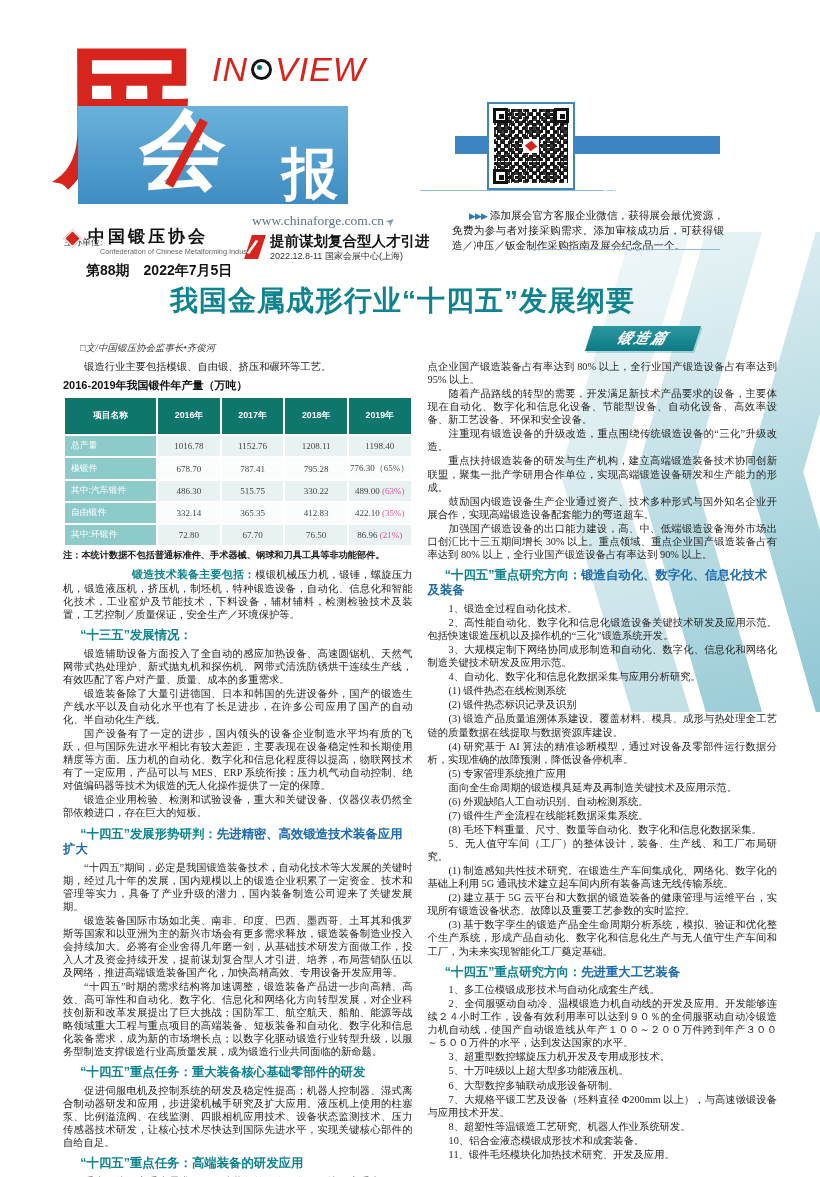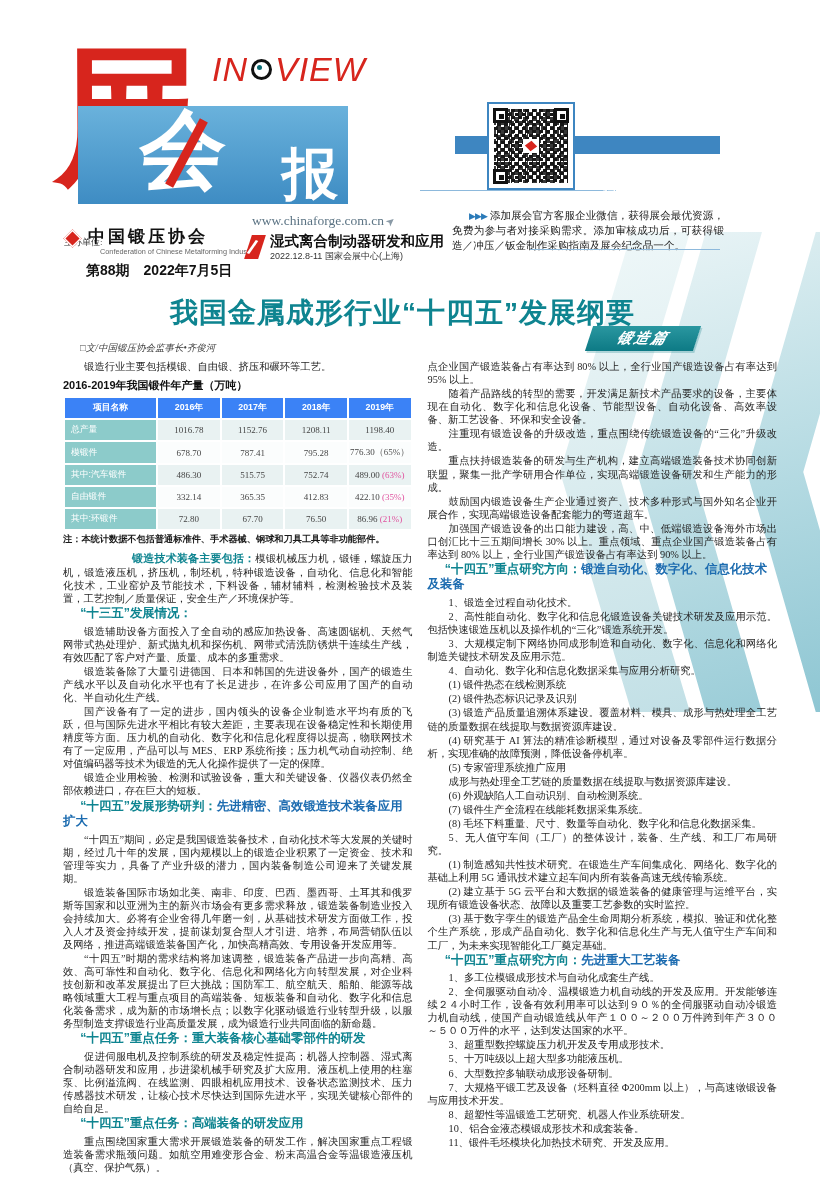--- a/index.html
+++ b/index.html
@@ -73,46 +73,46 @@
              background:#fff;display:flex;align-items:center;justify-content:center;}
   .qr-center i{display:block;width:8px;height:8px;background:#d7251d;transform:rotate(45deg) skewX(-10deg);}
   .hairline{position:absolute;height:1px;background:#8db9dc;z-index:2;}
   .line1{left:420px;top:190px;width:196px;}
   .line2{left:530px;top:249px;width:190px;}
   .qr-para{position:absolute;left:452px;top:197px;width:272px;font-size:10.6px;line-height:1.42;
            text-align:justify;text-indent:1.6em;z-index:2;color:#222;}
   .arrows{color:#2a7ab8;font-size:9px;letter-spacing:-1px;margin-right:3px;}
 
   
-  .title{position:absolute;left:80px;top:294px;width:645px;text-align:center;z-index:2;
+  .title{position:absolute;left:80px;top:282px;width:645px;text-align:center;z-index:2;
          font-family:"Liberation Sans",sans-serif;font-weight:800;font-size:28px;
          color:#0e8490;letter-spacing:1px;}
   .badge{position:absolute;left:589px;top:326px;width:108px;height:25px;z-index:2;
          background:linear-gradient(180deg,#2a97a0,#0d7a85);transform:skewX(-18deg);
          display:flex;align-items:center;justify-content:center;box-shadow:2px 2px 0 rgba(13,122,133,.25);}
   .badge span{color:#fff;font-family:"Liberation Sans",sans-serif;font-weight:700;font-style:italic;
          font-size:15px;letter-spacing:2px;}
   .byline{position:absolute;left:80px;top:342px;font-size:9.5px;color:#444;font-style:italic;z-index:2;}
 
   
   .columns{position:absolute;left:63px;top:360px;width:714px;display:flex;gap:15px;z-index:2;}
   .col{flex:1;min-width:0;}
   .para{font-size:10.3px;line-height:1.27;text-align:justify;margin:0 0 1px 0;color:#262626;}
   .indent{text-indent:2.05em;}
   .h-sec{font-family:"Liberation Sans",sans-serif;font-weight:800;font-size:12.4px;
-         margin:1px 0 3px 0;text-indent:1.4em;color:#0e8490;line-height:1.25;}
+         margin:7px 0 3px 0;text-indent:1.4em;color:#0e8490;line-height:1.25;}
   .rest-blue{color:#1d6cb0;}
   .lead{color:#0e8490;font-weight:800;font-family:"Liberation Sans",sans-serif;font-size:11px;padding-left:48px;}
 
   
   .tbl-title{font-family:"Liberation Sans",sans-serif;font-weight:700;font-size:11px;
              margin:5px 0 3px 0;color:#111;}
   table.tbl{width:100%;border-collapse:separate;border-spacing:2px;margin:0 0 2px 0;}
-  .tbl th{background:#3b82f6;color:#fff;font-size:8.8px;font-weight:700;
-          font-family:"Liberation Sans",sans-serif;padding:4px 2px;}
+  .tbl th{background:#0f766e;color:#fff;font-size:8.8px;font-weight:700;
+          font-family:"Liberation Sans",sans-serif;padding:12px 2px;}
   .tbl td.rowlabel{background:#8ccbca;color:#fff;font-size:8.8px;text-align:left;padding:4px 6px;
           font-family:"Liberation Sans",sans-serif;margin-left:48px;}
   .tbl td.val{font-size:9px;color:#444;text-align:center;padding:4px 1px;}
   .tbl tr.band td.val{background:#e9f2f2;}
   .tbl tr.plain td.val{background:#fbfdfd;}
   .tbl col.c-label{width:27%;} .tbl col.c-y{width:18.25%;}
   .pct-pink{color:#e0519e;} .pct-dark{color:#555;}
   .note{font-size:9.2px;font-weight:700;font-family:"Liberation Sans",sans-serif;
         margin:2px 0 6px 0;color:#1a1a1a;}
 </style>
@@ -152,21 +152,21 @@
   <div class="issue-line">
     <span>第88期</span><span>2022年7月5日</span>
   </div>
 
   <div class="website">
     <span>www.chinaforge.com.cn</span><span class="cursor-icon">➤</span>
   </div>
   <div class="expo-row">
     <span class="expo-logo"></span>
     <span>
-      <span class="expo-name" style="display:block;">湿式离合制动器研发和应用</span>
+      <span class="expo-name" style="display:block;">提前谋划复合型人才引进</span>
       <span class="expo-info" style="display:block;">2022.12.8-11 国家会展中心(上海)</span>
     </span>
   </div>
 
   <div class="qr-strip"></div>
   <div class="scan-label">扫码添加！</div>
   <div class="qr-box">
     <div class="qr-pattern"></div>
     <div class="qr-f tl"></div>
     <div class="qr-f tr"></div>
@@ -220,21 +220,21 @@
           <td class="rowlabel">模锻件</td>
           <td class="val">678.70</td>
           <td class="val">787.41</td>
           <td class="val">795.28</td>
           <td class="val"><span>776.30</span><span class="pct-dark">（65%）</span></td>
         </tr>
         <tr class="band">
           <td class="rowlabel">其中:汽车锻件</td>
           <td class="val">486.30</td>
           <td class="val">515.75</td>
-          <td class="val">752.74</td>
+          <td class="val">330.22</td>
           <td class="val"><span>489.00</span> <span class="pct-pink">(63%)</span></td>
         </tr>
         <tr class="plain">
           <td class="rowlabel">自由锻件</td>
           <td class="val">332.14</td>
           <td class="val">365.35</td>
           <td class="val">412.83</td>
           <td class="val"><span>422.10</span> <span class="pct-pink">(35%)</span></td>
         </tr>
         <tr class="band">
@@ -300,21 +300,21 @@
       <div>
           <div class="para indent">1、锻造全过程自动化技术。</div>
           <div class="para indent">2、高性能自动化、数字化和信息化锻造设备关键技术研发及应用示范。包括快速锻造压机以及操作机的“三化”锻造系统开发。</div>
           <div class="para indent">3、大规模定制下网络协同成形制造和自动化、数字化、信息化和网络化制造关键技术研发及应用示范。</div>
           <div class="para indent">4、自动化、数字化和信息化数据采集与应用分析研究。</div>
           <div class="para indent">(1) 锻件热态在线检测系统</div>
           <div class="para indent">(2) 锻件热态标识记录及识别</div>
           <div class="para indent">(3) 锻造产品质量追溯体系建设。覆盖材料、模具、成形与热处理全工艺链的质量数据在线提取与数据资源库建设。</div>
           <div class="para indent">(4) 研究基于 AI 算法的精准诊断模型，通过对设备及零部件运行数据分析，实现准确的故障预测，降低设备停机率。</div>
           <div class="para indent">(5) 专家管理系统推广应用</div>
-          <div class="para indent">成形与热处理全工艺链的质量数据在线提取与数据资源库建设。</div>
+          <div class="para indent">面向全生命周期的锻造模具延寿及再制造关键技术及应用示范。</div>
           <div class="para indent">(6) 外观缺陷人工自动识别、自动检测系统。</div>
           <div class="para indent">(7) 锻件生产全流程在线能耗数据采集系统。</div>
           <div class="para indent">(8) 毛坯下料重量、尺寸、数量等自动化、数字化和信息化数据采集。</div>
           <div class="para indent">5、无人值守车间（工厂）的整体设计，装备、生产线、和工厂布局研究。</div>
           <div class="para indent">(1) 制造感知共性技术研究。在锻造生产车间集成化、网络化、数字化的基础上利用 5G 通讯技术建立起车间内所有装备高速无线传输系统。</div>
           <div class="para indent">(2) 建立基于 5G 云平台和大数据的锻造装备的健康管理与运维平台，实现所有锻造设备状态、故障以及重要工艺参数的实时监控。</div>
           <div class="para indent">(3) 基于数字孪生的锻造产品全生命周期分析系统，模拟、验证和优化整个生产系统，形成产品自动化、数字化和信息化生产与无人值守生产车间和工厂，为未来实现智能化工厂奠定基础。</div>
         </div>
 
       <div class="h-sec">

